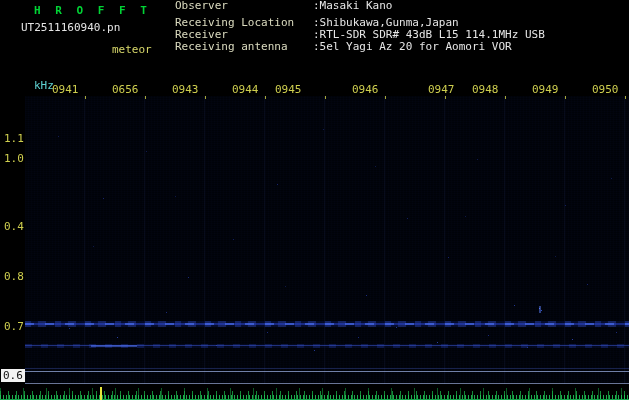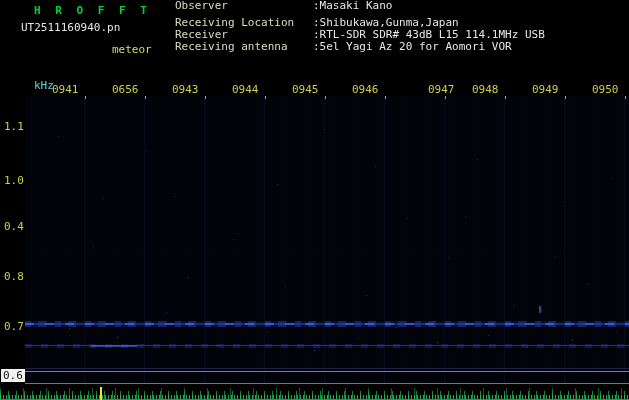--- a/index.html
+++ b/index.html
@@ -85,38 +85,38 @@
     <span class="info-value r0">:Masaki Kano</span>
     <span class="info-label r1">Receiving Location</span>
     <span class="info-value r1">:Shibukawa,Gunma,Japan</span>
     <span class="info-label r2">Receiver</span>
     <span class="info-value r2">:RTL-SDR SDR# 43dB L15 114.1MHz USB</span>
     <span class="info-label r3">Receiving antenna</span>
     <span class="info-value r3">:5el Yagi Az 20 for Aomori VOR</span>
   </div>
 
   <div class="khz-unit">kHz</div>
-  <div class="ylab" style="top:121px">1.1</div>
-  <div class="ylab" style="top:175px">1.0</div>
+  <div class="ylab" style="top:133px">1.1</div>
+  <div class="ylab" style="top:153px">1.0</div>
   <div class="ylab" style="top:221px">0.4</div>
   <div class="ylab" style="top:271px">0.8</div>
   <div class="ylab" style="top:321px">0.7</div>
   <div class="ylab-hl">0.6</div>
   <div class="ytick" style="top:127px"></div>
   <div class="ytick" style="top:177px"></div>
   <div class="ytick" style="top:227px"></div>
   <div class="ytick" style="top:277px"></div>
   <div class="ytick" style="top:327px"></div>
   <div class="ytick" style="top:377px"></div>
 
   <div class="xlab" style="left:52px">0941</div>
   <div class="xlab" style="left:112px">0656</div>
   <div class="xlab" style="left:172px">0943</div>
   <div class="xlab" style="left:232px">0944</div>
-  <div class="xlab" style="left:292px">0945</div>
+  <div class="xlab" style="left:275px">0945</div>
   <div class="xlab" style="left:352px">0946</div>
   <div class="xlab" style="left:428px">0947</div>
   <div class="xlab" style="left:472px">0948</div>
   <div class="xlab" style="left:532px">0949</div>
   <div class="xlab" style="left:592px">0950</div>
 
   <div id="plot">
     <div class="xtick" style="left:60px"></div>
     <div class="xtick" style="left:120px"></div>
     <div class="xtick" style="left:180px"></div>

